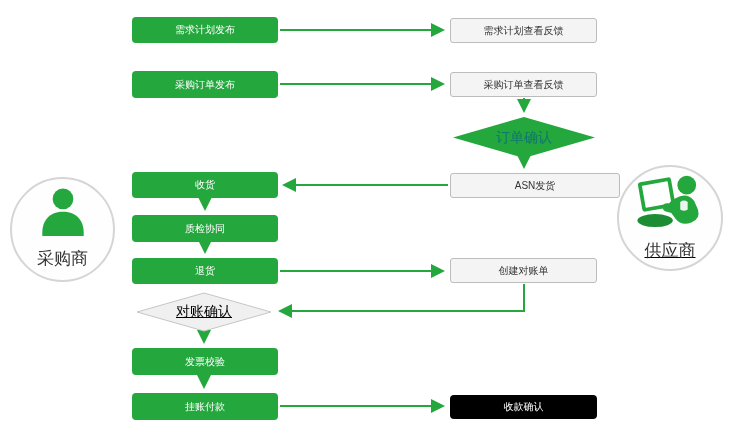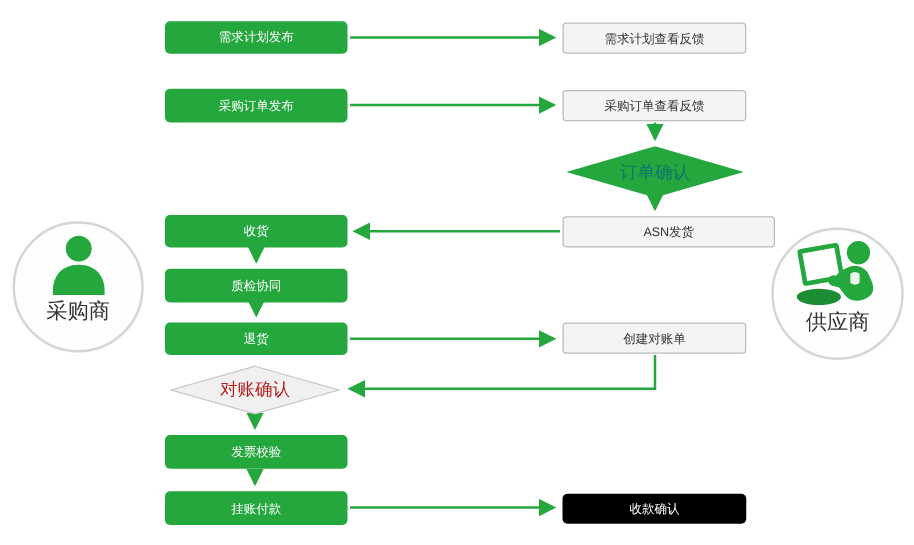--- a/index.html
+++ b/index.html
@@ -16,27 +16,27 @@
   .green-node{background:#24a73d;color:#ffffff;border-radius:4px;}
   .white-node{background:#f4f4f4;border:1px solid #bcbcbc;color:#333333;border-radius:3px;}
   .red-node{background:#000000;color:#ffffff;border-radius:4px;}
   .diamond{position:absolute;}
   .diamond svg{position:absolute;left:0;top:0;width:100%;height:100%;}
   .diamond .diamond-label{
     position:absolute;left:0;top:0;width:100%;height:100%;
     display:flex;align-items:center;justify-content:center;font-size:14px;white-space:nowrap;
   }
   .diamond-green .diamond-label{color:#0f766e;}
-  .diamond-gray .diamond-label{color:#b91c1c;}
+  .diamond-gray .diamond-label{color:#000000;text-decoration:underline;}
   .actor{
     position:absolute;background:#fefefe;border:2px solid #d5d5d5;border-radius:50%;
     box-sizing:border-box;display:flex;flex-direction:column;align-items:center;
     justify-content:flex-start;padding-top:7px;
   }
-  .actor-label{font-size:17px;color:#333333;margin-top:1px;white-space:nowrap;}
+  .actor-label{font-size:17px;color:#333333;margin-top:11px;white-space:nowrap;}
 </style>
 </head>
 <body>
 
 <div class="canvas">
 
   <svg class="connectors">
     <defs>
       <marker id="arrowhead" markerWidth="8" markerHeight="8" refX="6" refY="3.5" orient="auto">
         <path d="M0,0 L7,3.5 L0,7 Z" fill="#24a73d"></path>
@@ -95,21 +95,21 @@
   <div class="node red-node" style="left:450px;top:395px;width:147px;height:24px;">收款确认</div>
 
   <div class="actor" style="left:10px;top:177px;width:105px;height:105px;">
     <svg width="52" height="50" viewBox="0 0 60 58">
       <circle cx="30" cy="15" r="12" fill="#24a73d"></circle>
       <path d="M30 30 C 13 30 6 42 6 54 L6 58 L54 58 L54 54 C54 42 47 30 30 30 Z" fill="#24a73d"></path>
     </svg>
     <span class="actor-label">采购商</span>
   </div>
 
-  <div class="actor" style="left:617px;top:182px;width:106px;height:106px;">
+  <div class="actor" style="left:617px;top:165px;width:106px;height:106px;text-decoration:underline;">
     <svg width="72" height="54" viewBox="0 0 76 58">
       <ellipse cx="22" cy="50" rx="19" ry="7" fill="#1d8d33"></ellipse>
       <g transform="rotate(-10 24 24)">
         <rect x="8" y="8" width="32" height="28" rx="1" fill="#ffffff" stroke="#24a73d" stroke-width="4"></rect>
       </g>
       <circle cx="56" cy="12" r="10" fill="#24a73d"></circle>
       <path d="M44 26 Q56 19 64 29 L68 38 Q71 48 61 52 Q50 56 44 48 L38 40 Q33 31 44 26 Z" fill="#24a73d"></path>
       <rect x="30" y="33" width="22" height="9" rx="4.5" fill="#24a73d" transform="rotate(14 41 37)"></rect>
       <path d="M49 30 q4 -3 8 0 l0 8 q-4 3 -8 0 Z" fill="#ffffff" opacity="0.9"></path>
     </svg>

